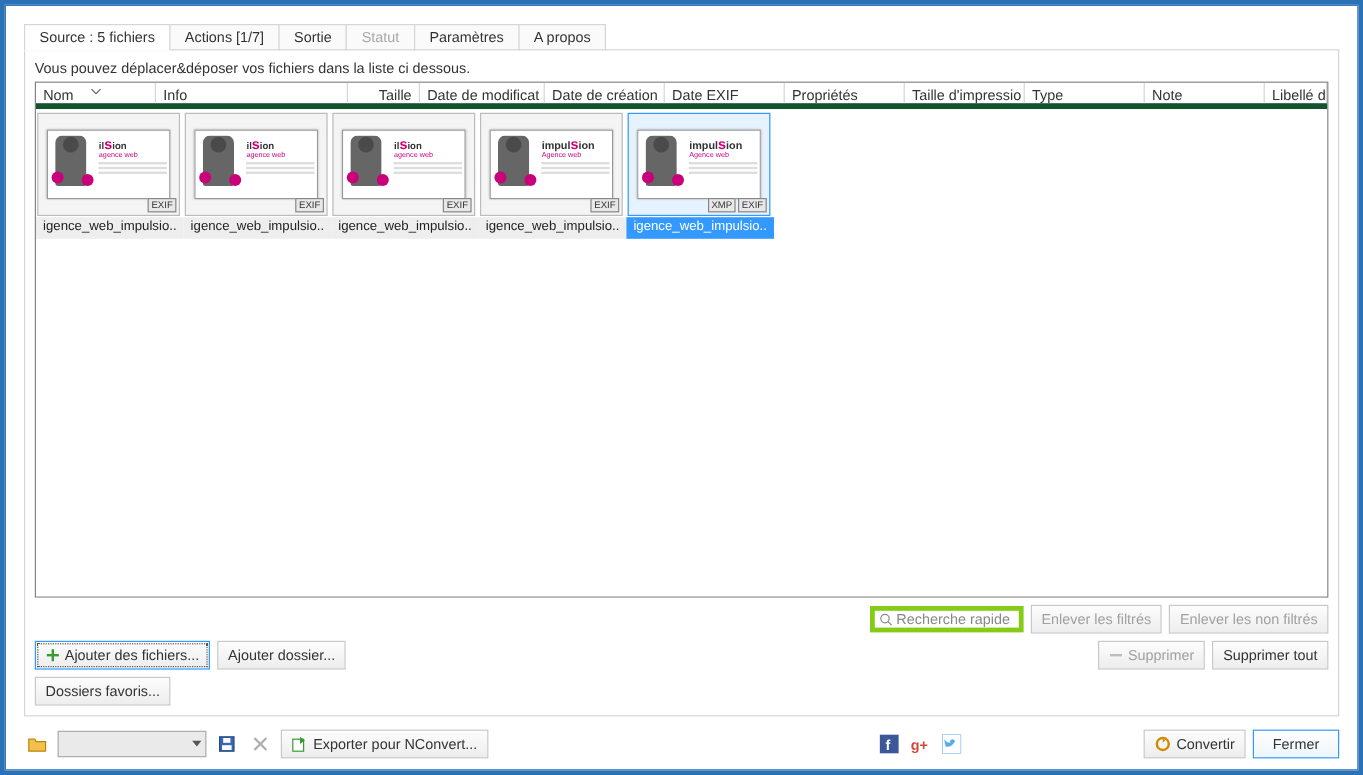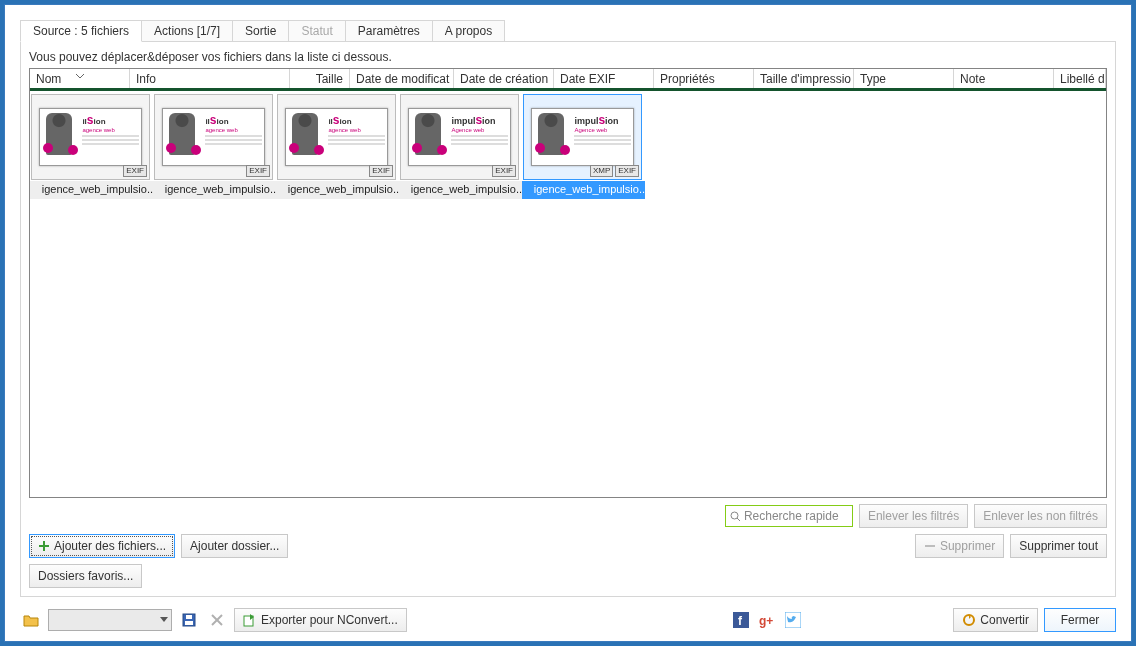--- a/index.html
+++ b/index.html
@@ -13,46 +13,46 @@
 .winbtn svg { stroke: #222; }
 .content { flex: 1; padding: 15px 15px 8px 15px; display: flex; flex-direction: column; position: relative; }
 .tabs { display: flex; height: 22px; }
 .tab { padding: 3px 12px; border: 1px solid #d6d6d6; border-bottom: none; background: #fff; color: #333; margin-right: -1px; cursor: default; }
 .tab.active { background: #fff; border-bottom: 1px solid #fff; position: relative; z-index: 2; }
 .tab.inactive { background: #fafafa; }
 .tab.disabled { color: #a8a8a8; }
 .tabpanel { border: 1px solid #d6d6d6; margin-top: -1px; flex: 1; padding: 6px 8px 8px 8px; display: flex; flex-direction: column; position: relative; }
 .hint { color: #333; margin: 2px 0 4px 0; }
 .listbox { flex: 1; border: 1px solid #848484; display: flex; flex-direction: column; overflow: hidden; }
-.colheaders { height: 22px; background: #fff; border-bottom: 3px solid #14532d; display: flex; }
+.colheaders { height: 22px; background: #fff; border-bottom: 5px solid #14532d; display: flex; }
 .colh { border-right: 1px solid #d6d6d6; padding: 3px 6px; color: #333; white-space: nowrap; overflow: hidden; position: relative; }
 .colh .sort { position: absolute; top: -1px; left: 50%; transform: translateX(-50%); }
 .thumbs { flex: 1; background: #fff; display: flex; align-items: flex-start; }
 .thumb { width: 123px; margin: 2px 0 0 0; }
 .thumb .imgframe { width: 119px; height: 86px; border: 1px solid #bcbcbc; background: #f4f4f4; margin: 1px; position: relative; display: flex; align-items: center; justify-content: center; }
 .thumb .pic { width: 103px; height: 58px; background: #fff; border: 1px solid #999; box-shadow: 0 0 2px rgba(0,0,0,0.3); position: relative; overflow: hidden; }
 .thumb .badge { position: absolute; bottom: 2px; right: 2px; display: flex; gap: 2px; }
 .thumb .badge span { font-size: 8px; background: #e8e8e8; border: 1px solid #888; padding: 0 2px; color: #333; line-height: 10px; }
 .thumb.selected .imgframe { border: 1px solid #3399ff; background: #e6f2ff; }
-.thumb .cap { height: 18px; background: #eeeeee; text-align: right; font-size: 11px; color: #222; padding-top: 2px; overflow: hidden; white-space: nowrap; }
+.thumb .cap { height: 18px; background: #eeeeee; text-align: center; font-size: 11px; color: #222; padding-top: 2px; overflow: hidden; white-space: nowrap; }
 .thumb.selected .cap { background: #3399ff; color: #fff; }
 
 .pic .row { display: flex; height: 100%; }
 .pic .left { width: 40%; background: #fff; position: relative; }
 .pic .left .man { position: absolute; left: 6px; top: 4px; width: 26px; height: 42px; background: radial-gradient(circle at 50% 18%, #4a4a4a 0 6px, transparent 7px), linear-gradient(#666,#666); border-radius: 6px 6px 2px 2px; }
 .pic .left .dot { position: absolute; width: 10px; height: 10px; background: #c9007a; border-radius: 50%; left: 3px; top: 34px; }
 .pic .left .dot2 { left: 28px; top: 36px; }
 .pic .right { width: 60%; background: #fff; padding: 4px 2px; }
 .pic .brand { font-size: 9px; color: #333; font-weight: 600; }
 .pic .brand b { color: #c9007a; }
 .pic .sub { font-size: 6px; color: #c9007a; }
 .pic .lines span { display: block; height: 2px; background: #ddd; margin: 2px 0; }
 .pic.small .right .brand { font-size: 8px; }
 .btnrow1 { display: flex; align-items: center; gap: 6px; margin-top: 6px; justify-content: flex-end; }
-.search { width: 128px; height: 22px; border: 1px solid #84cc16; display: flex; align-items: center; padding: 0 4px; color: #888; background: #fff; }
+.search { width: 128px; height: 22px; border: 4px solid #84cc16; display: flex; align-items: center; padding: 0 4px; color: #888; background: #fff; }
 .search svg { margin-right: 3px; }
 .btn { height: 24px; padding: 0 8px; border: 1px solid #c8c8c8; background: linear-gradient(#fdfdfd,#ededed); color: #333; display: inline-flex; align-items: center; gap: 4px; cursor: default; }
 .btn.disabled { color: #a0a0a0; }
 .btn.focus { border: 1px solid #3399ff; outline: 1px dotted #555; outline-offset: -3px; }
 .btnrow2 { display: flex; align-items: center; gap: 6px; margin-top: 6px; text-align: center; }
 .btnrow2 .spacer { flex: 1; }
 .btnrow3 { display: flex; align-items: center; gap: 6px; margin-top: 6px; text-align: right; }
 .footer { height: 36px; border-top: 0; display: flex; align-items: center; padding: 4px 15px 10px 15px; gap: 6px; }
 .iconbtn { width: 22px; height: 22px; border: 1px solid transparent; display: flex; align-items: center; justify-content: center; }
 .combo { width: 124px; height: 22px; border: 1px solid #adadad; background: #eaeaea; display: flex; align-items: center; justify-content: flex-end; padding-right: 3px; }

